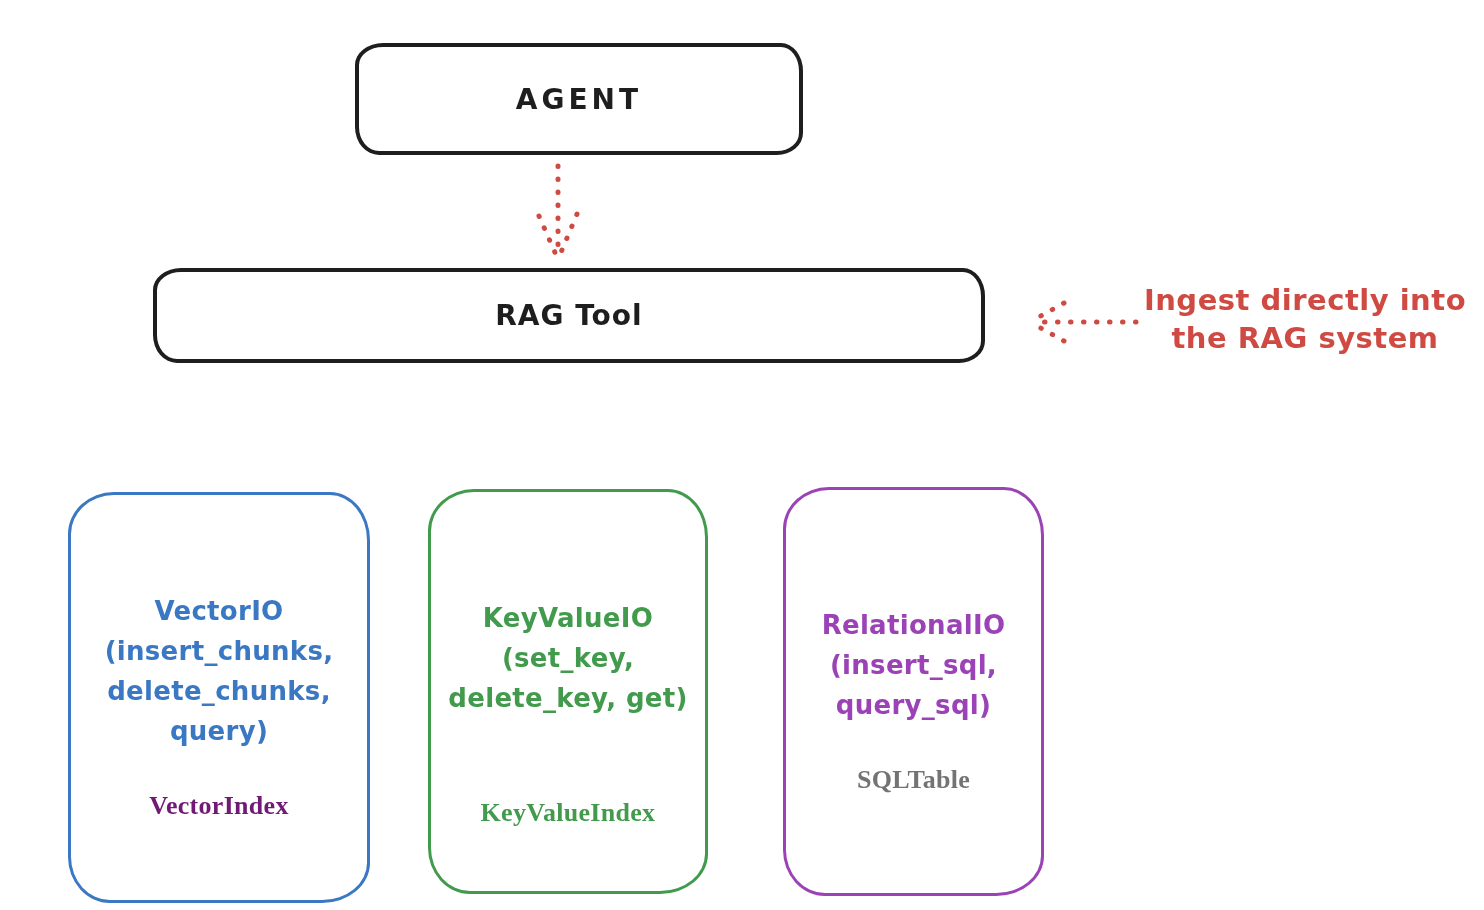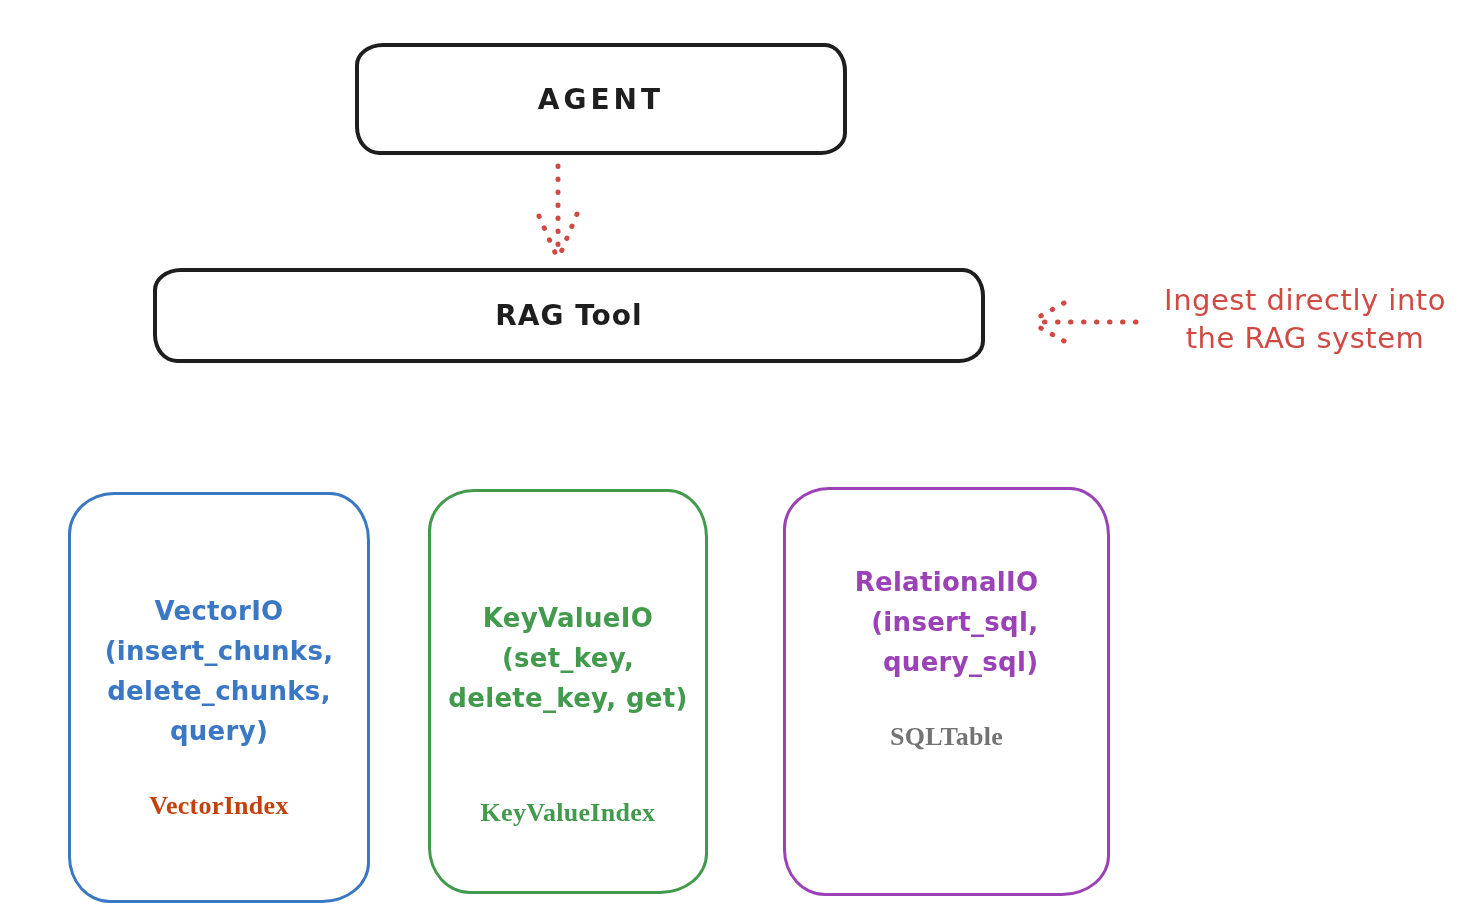--- a/index.html
+++ b/index.html
@@ -21,21 +21,21 @@
     background: #ffffff;
     box-sizing: border-box;
     display: flex;
     align-items: center;
     justify-content: center;
   }
   .ink-box {
     border: 4px solid #1e1e1e;
     border-radius: 28px 22px 26px 24px / 22px 28px 22px 28px;
   }
-  .box-agent   { left: 355px; top: 43px;  width: 492px; height: 112px; }
+  .box-agent   { left: 355px; top: 43px;  width: 448px; height: 112px; }
   .box-rag     { left: 153px; top: 268px; width: 832px; height: 95px; }
   .box-label {
     font-size: 28px;
     font-weight: 700;
     color: #1e1e1e;
     letter-spacing: 1px;
     white-space: nowrap;
   }
   .box-agent .box-label { letter-spacing: 4px; }
 
@@ -47,21 +47,21 @@
     border: 3px solid #84cc16;
     border-radius: 46px 40px 48px 42px / 42px 48px 40px 46px;
     display: flex;
     flex-direction: column;
     align-items: center;
     text-align: center;
     margin-top: 40px;
   }
   .box-vector     { left: 68px;  top: 452px; width: 302px; height: 411px; padding-top: 96px; }
   .box-keyvalue   { left: 428px; top: 449px; width: 280px; height: 405px; padding-top: 106px; }
-  .box-relational { left: 783px; top: 447px; width: 327px; height: 409px; padding-top: 72px; text-align: right; }
+  .box-relational { left: 783px; top: 447px; width: 261px; height: 409px; padding-top: 115px; }
   .backend-methods {
     font-size: 26px;
     font-weight: 600;
     line-height: 40px;
     letter-spacing: 0.3px;
     white-space: pre-line;
   }
   .backend-index {
     margin-top: 40px;
     font-size: 26px;
@@ -83,21 +83,21 @@
   .arrow-left { left: 1010px; top: 293px; }
 
   
   .ingest-note {
     position: absolute;
     left: 1125px;
     top: 281px;
     width: 360px;
     text-align: center;
     font-size: 29px;
-    font-weight: 400;
+    font-weight: 700;
     line-height: 38px;
     letter-spacing: 0.5px;
     white-space: pre-line;
   }
 </style>
 </head>
 <body>
 
 <div class="canvas">
 
@@ -122,21 +122,21 @@
   </svg>
 
   <div class="ingest-note" style="color: rgb(207, 74, 66);">Ingest directly into
 the RAG system</div>
 
   <div class="backend-box box-vector" style="border-color: rgb(58, 120, 196);">
     <div class="backend-methods" style="color: rgb(58, 120, 196);">VectorIO
 (insert_chunks,
 delete_chunks,
 query)</div>
-    <div class="backend-index" style="color: #c2410c;">VectorIndex</div>
+    <div class="backend-index" style="color: #701a75;">VectorIndex</div>
   </div>
 
   <div class="backend-box box-keyvalue" style="border-color: rgb(66, 154, 76); gap: 40px;">
     <div class="backend-methods" style="color: rgb(66, 154, 76);">KeyValueIO
 (set_key,
 delete_key, get)</div>
     <div class="backend-index" style="color: rgb(66, 154, 76);">KeyValueIndex</div>
   </div>
 
   <div class="backend-box box-relational" style="border-color: rgb(154, 66, 182);">

